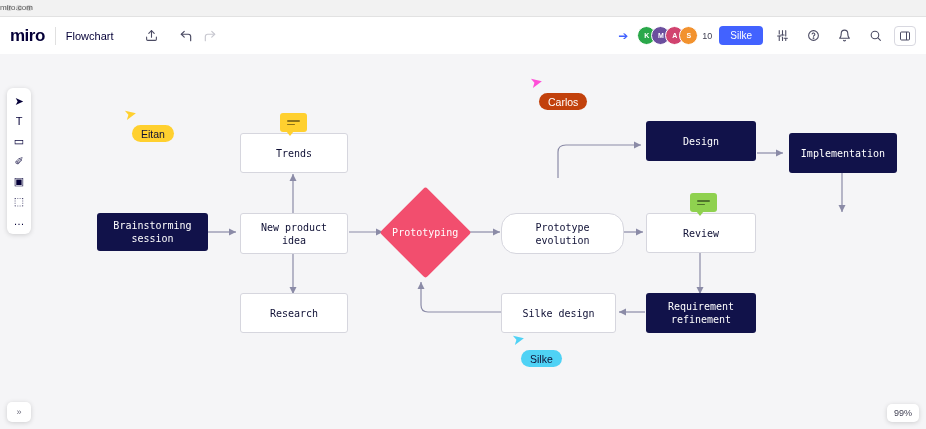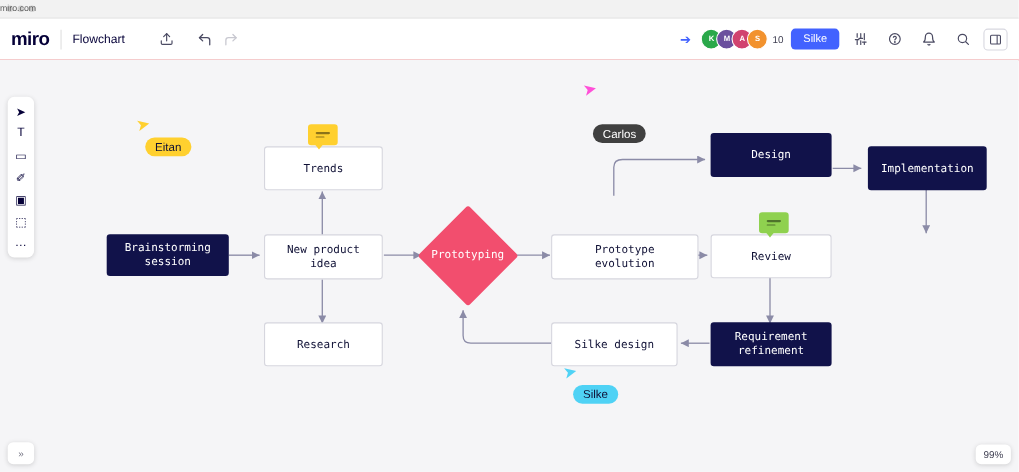--- a/index.html
+++ b/index.html
@@ -412,21 +412,21 @@
 
   <div class="node light" style="left:240px; top:159px; width:108px; height:41px;">New product
 idea</div>
 
   <div class="node light" style="left:240px; top:239px; width:108px; height:40px;">Research</div>
 
   <div class="diamond" style="left:393px; top:146px; width:65px; height:65px;">
     <span>Prototyping</span>
   </div>
 
-  <div class="node light" style="left:501px; top:159px; width:134px; height:41px;">Prototype
+  <div class="node light" style="left:501px; top:159px; width:123px; height:41px;border-radius:15px;">Prototype
 evolution</div>
 
   <div class="node dark" style="left:646px; top:67px; width:110px; height:40px;">Design</div>
 
   <div class="node dark" style="left:789px; top:79px; width:108px; height:40px;">Implementation</div>
 
   <div class="node light" style="left:646px; top:159px; width:110px; height:40px;">Review</div>
 
 
   <div class="node dark" style="left:646px; top:239px; width:110px; height:40px;">Requirement
@@ -447,21 +447,21 @@
       </div>
   </div>
 
   <div class="collab" style="left:124px; top:52px;">
     <div class="ptr" style="color:#ffd02f; left:0; top:0;">➤</div>
     <div class="tag" style="left:8px; top:19px; background:#ffd02f; color:#0f1035;">Eitan</div>
   </div>
 
   <div class="collab" style="left:530px; top:20px;">
     <div class="ptr" style="color:#ff4fd8; left:0; top:0;">➤</div>
-    <div class="tag" style="left:9px; top:19px; background:#404040; color:#ffffff;margin-top:20px;">Carlos</div>
+    <div class="tag" style="left:9px; top:19px; background:#c2410c; color:#ffffff;">Carlos</div>
   </div>
 
   <div class="collab" style="left:512px; top:277px;">
     <div class="ptr" style="color:#4fd2f5; left:0; top:0;">➤</div>
     <div class="tag" style="left:9px; top:19px; background:#4fd2f5; color:#0f1035;">Silke</div>
   </div>
 </div>
 
 <div class="toolrail">
   <div class="ti">➤</div>

